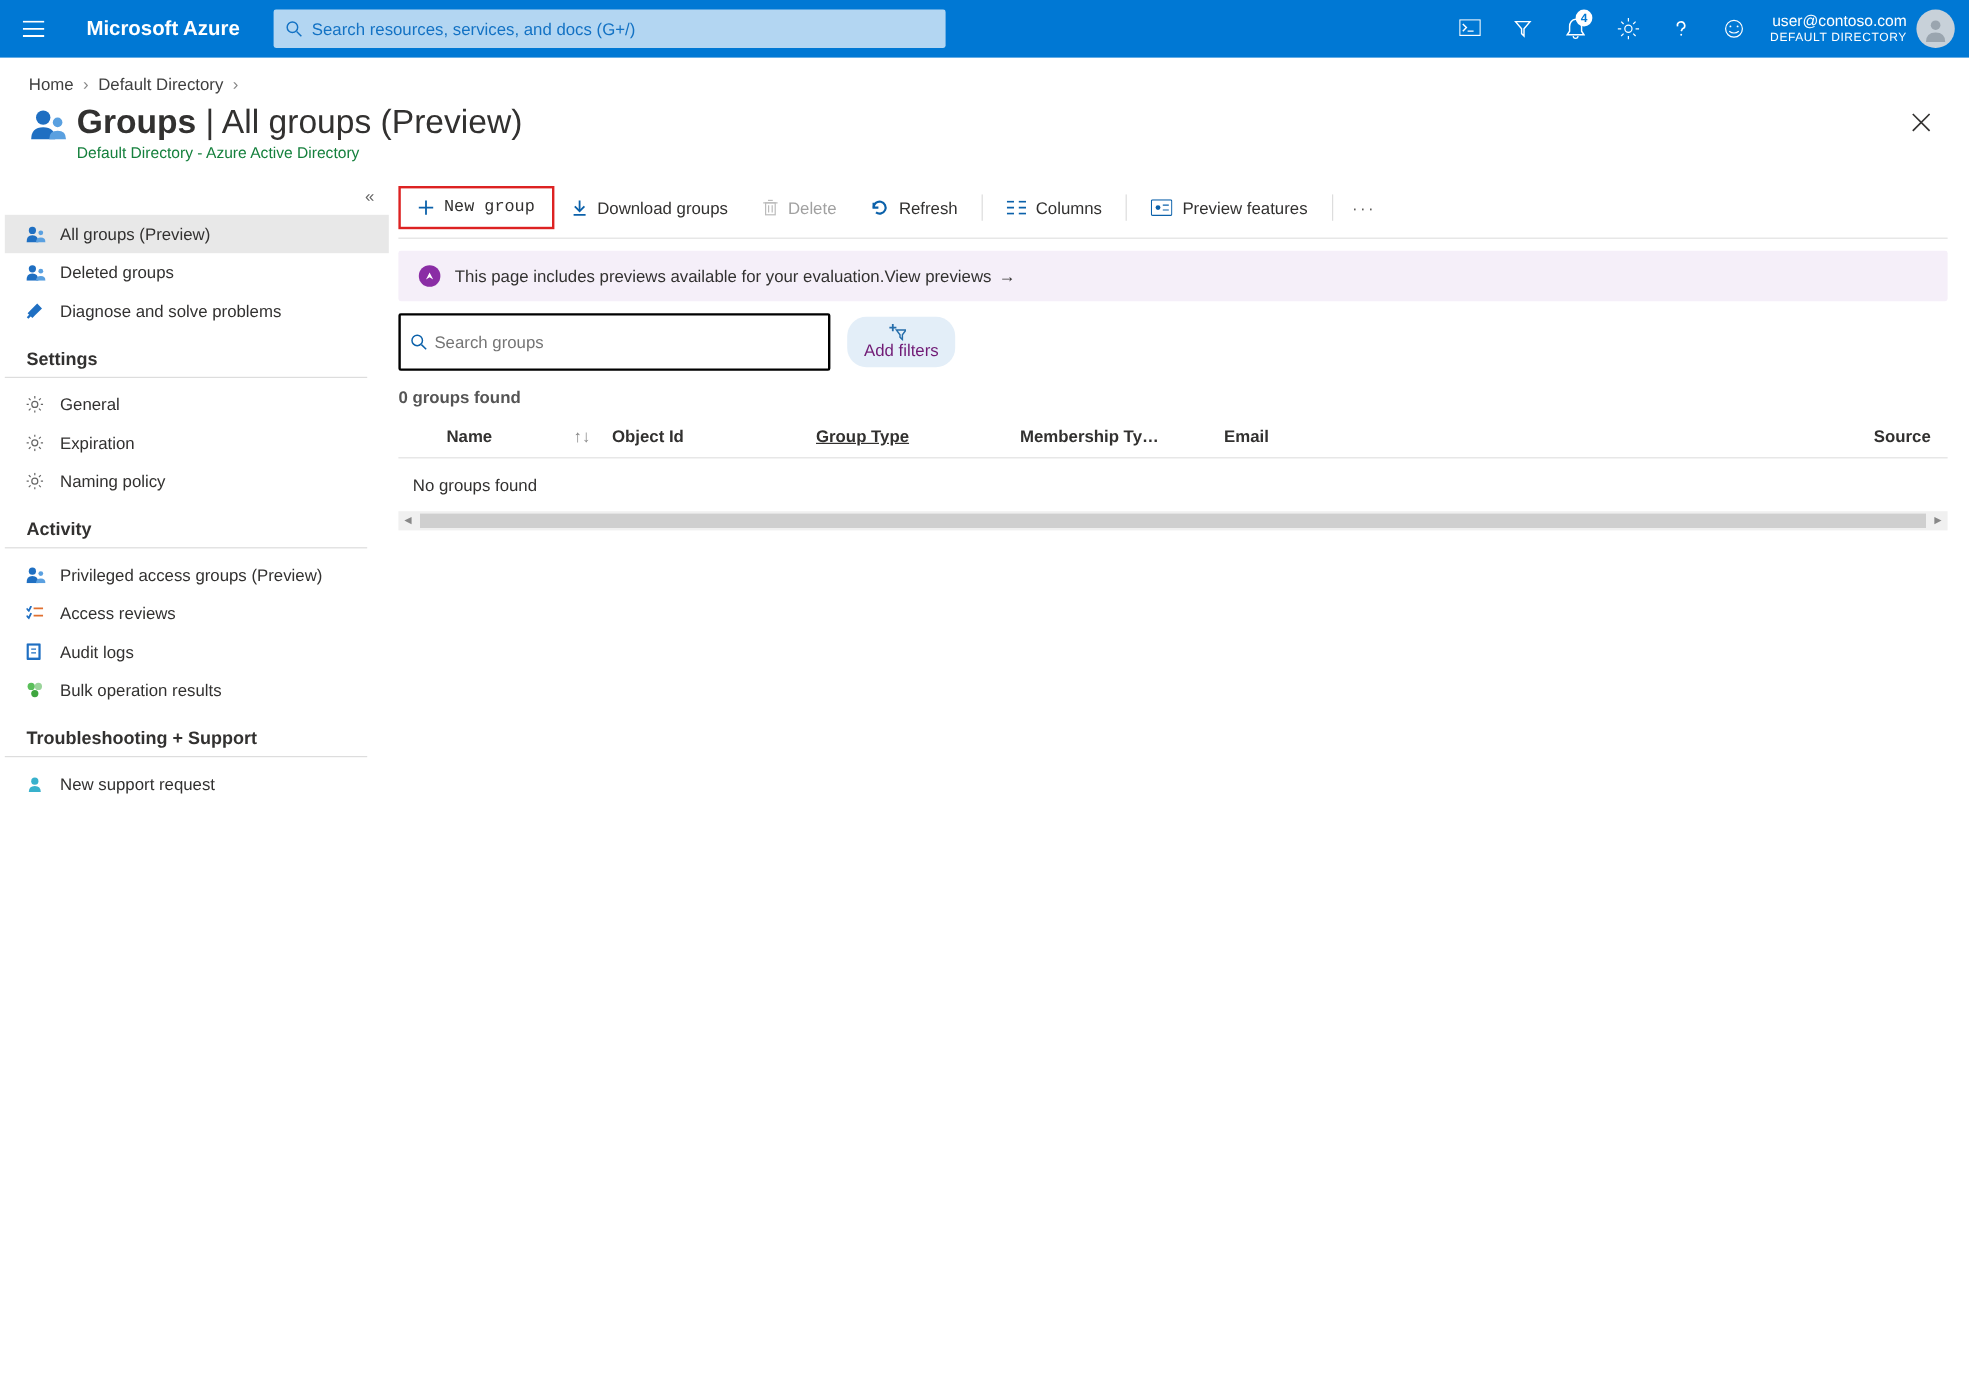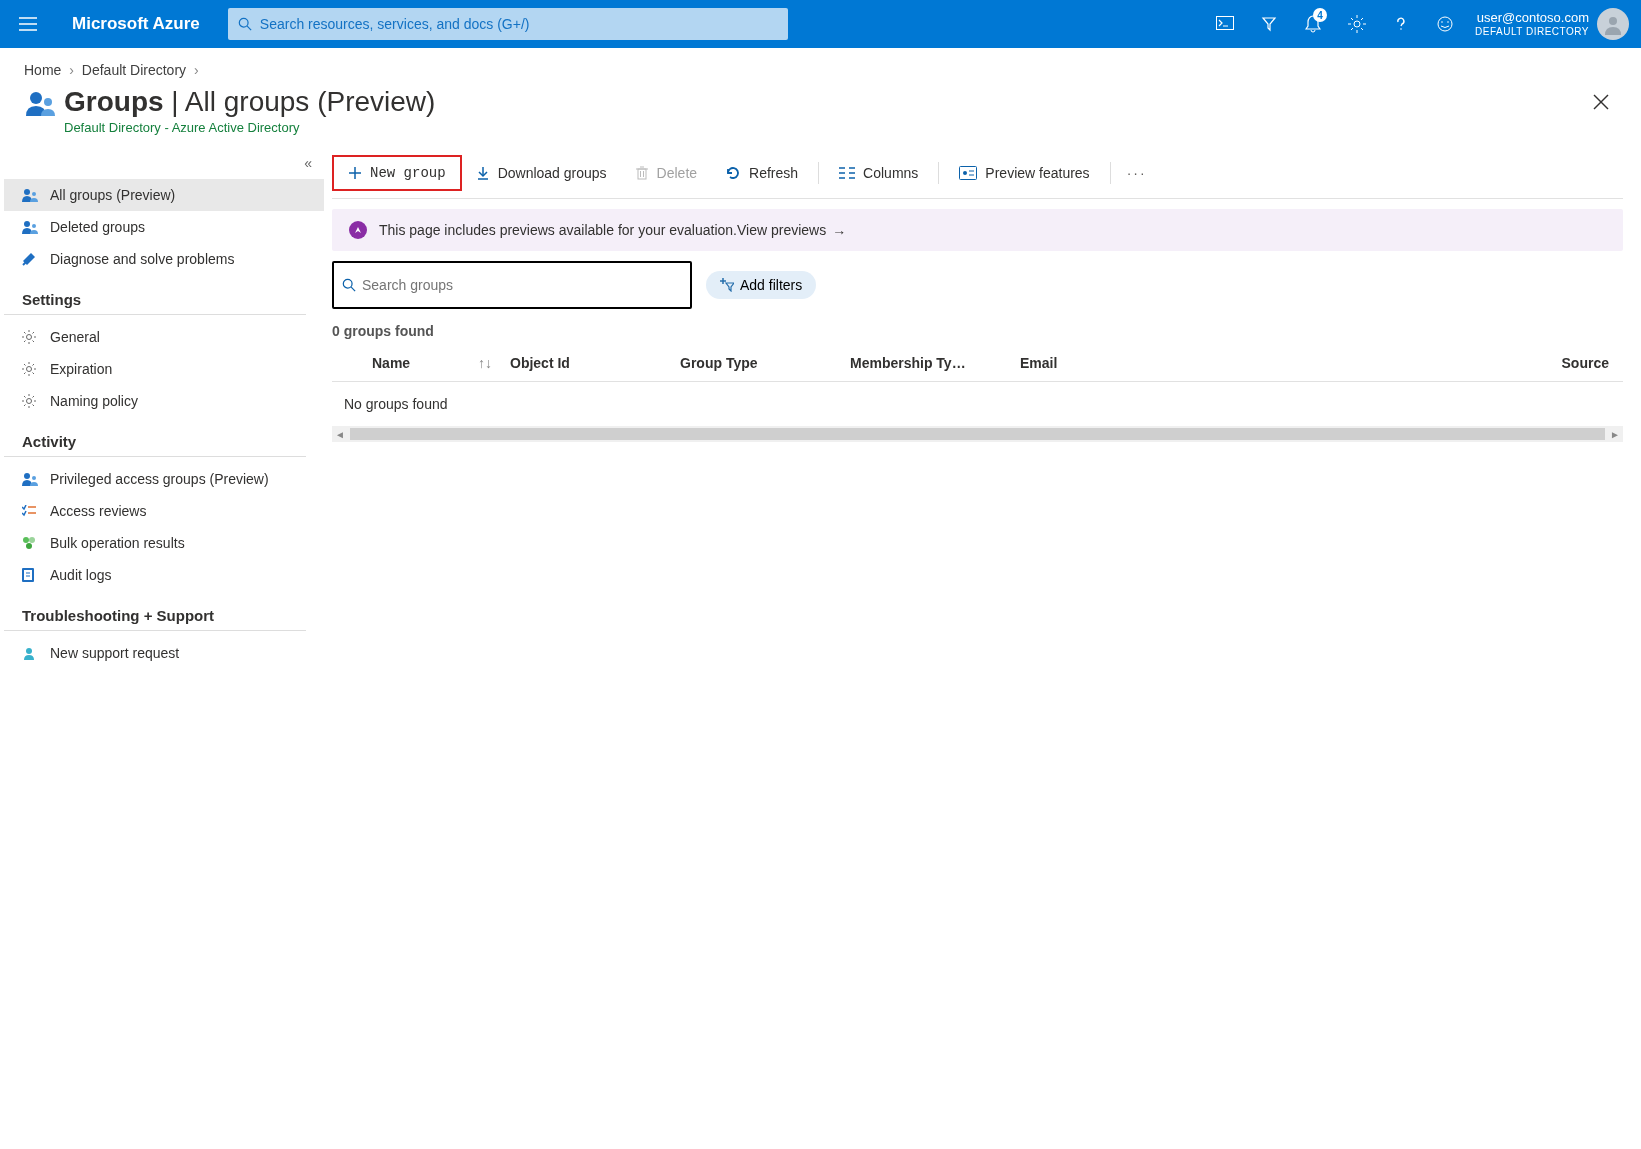--- a/index.html
+++ b/index.html
@@ -58,31 +58,31 @@
   .tmore { padding: 6px 10px; cursor: pointer; color: #605e5c; letter-spacing: 2px; }
   
   .banner { background: #f5eff9; border-radius: 2px; padding: 12px 17px; margin: 10px 0; display: flex; align-items: center; }
   .banner .bicon { width: 18px; height: 18px; border-radius: 50%; background: #8a2da5; display: flex; align-items: center; justify-content: center; margin-right: 12px; flex-shrink:0; }
   .banner a { color: #323130; text-decoration: none; cursor: pointer; }
   .banner .arrow { margin-left: 6px; }
   
   .filter-row { display: flex; align-items: center; gap: 14px; margin: 6px 0; }
   .search-groups { display: flex; align-items: center; border: 2px solid #000000; border-radius: 2px; height: 48px; padding: 0 8px; width: 360px; }
   .search-groups input { border: none; outline: none; font-size: 14px; width: 100%; margin-left: 6px; }
-  .add-filters { background: #e3eef8; border-radius: 16px; padding: 6px 14px; display: flex; align-items: center; cursor: pointer; color: #000000; }
+  .add-filters { background: #e3eef8; border-radius: 16px; padding: 6px 14px; display: flex; align-items: center; cursor: pointer; color: #701a75; flex-direction: column; }
   .add-filters .ficon { margin-right: 6px; }
   
   .count-row { padding: 8px 0 6px 0; color: #555; font-weight: bold; }
   
   .table-head { display: flex; align-items: center; border-bottom: 1px solid #e1e1e1; padding: 10px 0; font-weight: 600; }
   .th { padding: 0 8px; }
   .th.name { width: 170px; padding-left: 40px; position: relative; }
   .th.name .sort { position: absolute; right: 10px; color: #888; font-weight: normal; }
   .th.oid { width: 170px; }
-  .th.gtype { width: 170px; }
+  .th.gtype { width: 170px; text-decoration: underline; }
   .th.mtype { width: 170px; }
   .th.email { width: 170px; }
   .th.source { flex:1; text-align: right; padding-right: 14px; }
   
   .empty { padding: 14px 12px; color: #323130; }
   
   .hscroll { height: 16px; background: #f0f0f0; display: flex; align-items: center; }
   .hscroll .arrow-l, .hscroll .arrow-r { width: 16px; text-align: center; color: #888; font-size: 10px; }
   .hscroll .track { flex: 1; height: 12px; background: #cfcfcf; margin: 0 2px; }
   
@@ -317,38 +317,38 @@
             <path d="M0 2 L2 4 L4 0" stroke="#1f6fc2" fill="none" stroke-width="1.5"></path>
             <line x1="6" y1="2" x2="14" y2="2" stroke="#e07030" stroke-width="1.5"></line>
             <path d="M0 8 L2 10 L4 6" stroke="#1f6fc2" fill="none" stroke-width="1.5"></path>
             <line x1="6" y1="8" x2="14" y2="8" stroke="#e07030" stroke-width="1.5"></line>
           </svg>
         </span>
       <span class="slabel">Access reviews</span>
     </div>
     <div class="side-item">
       <span class="sicon">
-          <svg width="14" height="14" viewBox="0 0 14 14">
-            <circle cx="4" cy="4" r="3" fill="#5abf5a"></circle>
-            <circle cx="10" cy="4" r="3" fill="#9ad49a"></circle>
-            <circle cx="7" cy="10" r="3" fill="#3fa63f"></circle>
-          </svg>
-        </span>
-      <span class="slabel">Bulk operation results</span>
-    </div>
-    <div class="side-item">
-      <span class="sicon">
           <svg width="12" height="14" viewBox="0 0 12 14">
             <rect x="0" y="0" width="12" height="14" rx="1" fill="#1f6fc2"></rect>
             <rect x="2" y="2" width="8" height="10" fill="#fff"></rect>
             <line x1="4" y1="5" x2="8" y2="5" stroke="#1f6fc2"></line>
             <line x1="4" y1="8" x2="8" y2="8" stroke="#1f6fc2"></line>
           </svg>
         </span>
       <span class="slabel">Audit logs</span>
+    </div>
+    <div class="side-item">
+      <span class="sicon">
+          <svg width="14" height="14" viewBox="0 0 14 14">
+            <circle cx="4" cy="4" r="3" fill="#5abf5a"></circle>
+            <circle cx="10" cy="4" r="3" fill="#9ad49a"></circle>
+            <circle cx="7" cy="10" r="3" fill="#3fa63f"></circle>
+          </svg>
+        </span>
+      <span class="slabel">Bulk operation results</span>
     </div>
 
     <div class="side-section">Troubleshooting + Support</div>
     <div class="side-item">
       <span class="sicon">
           <svg width="14" height="14" viewBox="0 0 14 14">
             <circle cx="7" cy="5" r="3" fill="#38b1cc"></circle>
             <path d="M2 14 Q2 9 7 9 Q12 9 12 14 Z" fill="#38b1cc"></path>
           </svg>
         </span>

